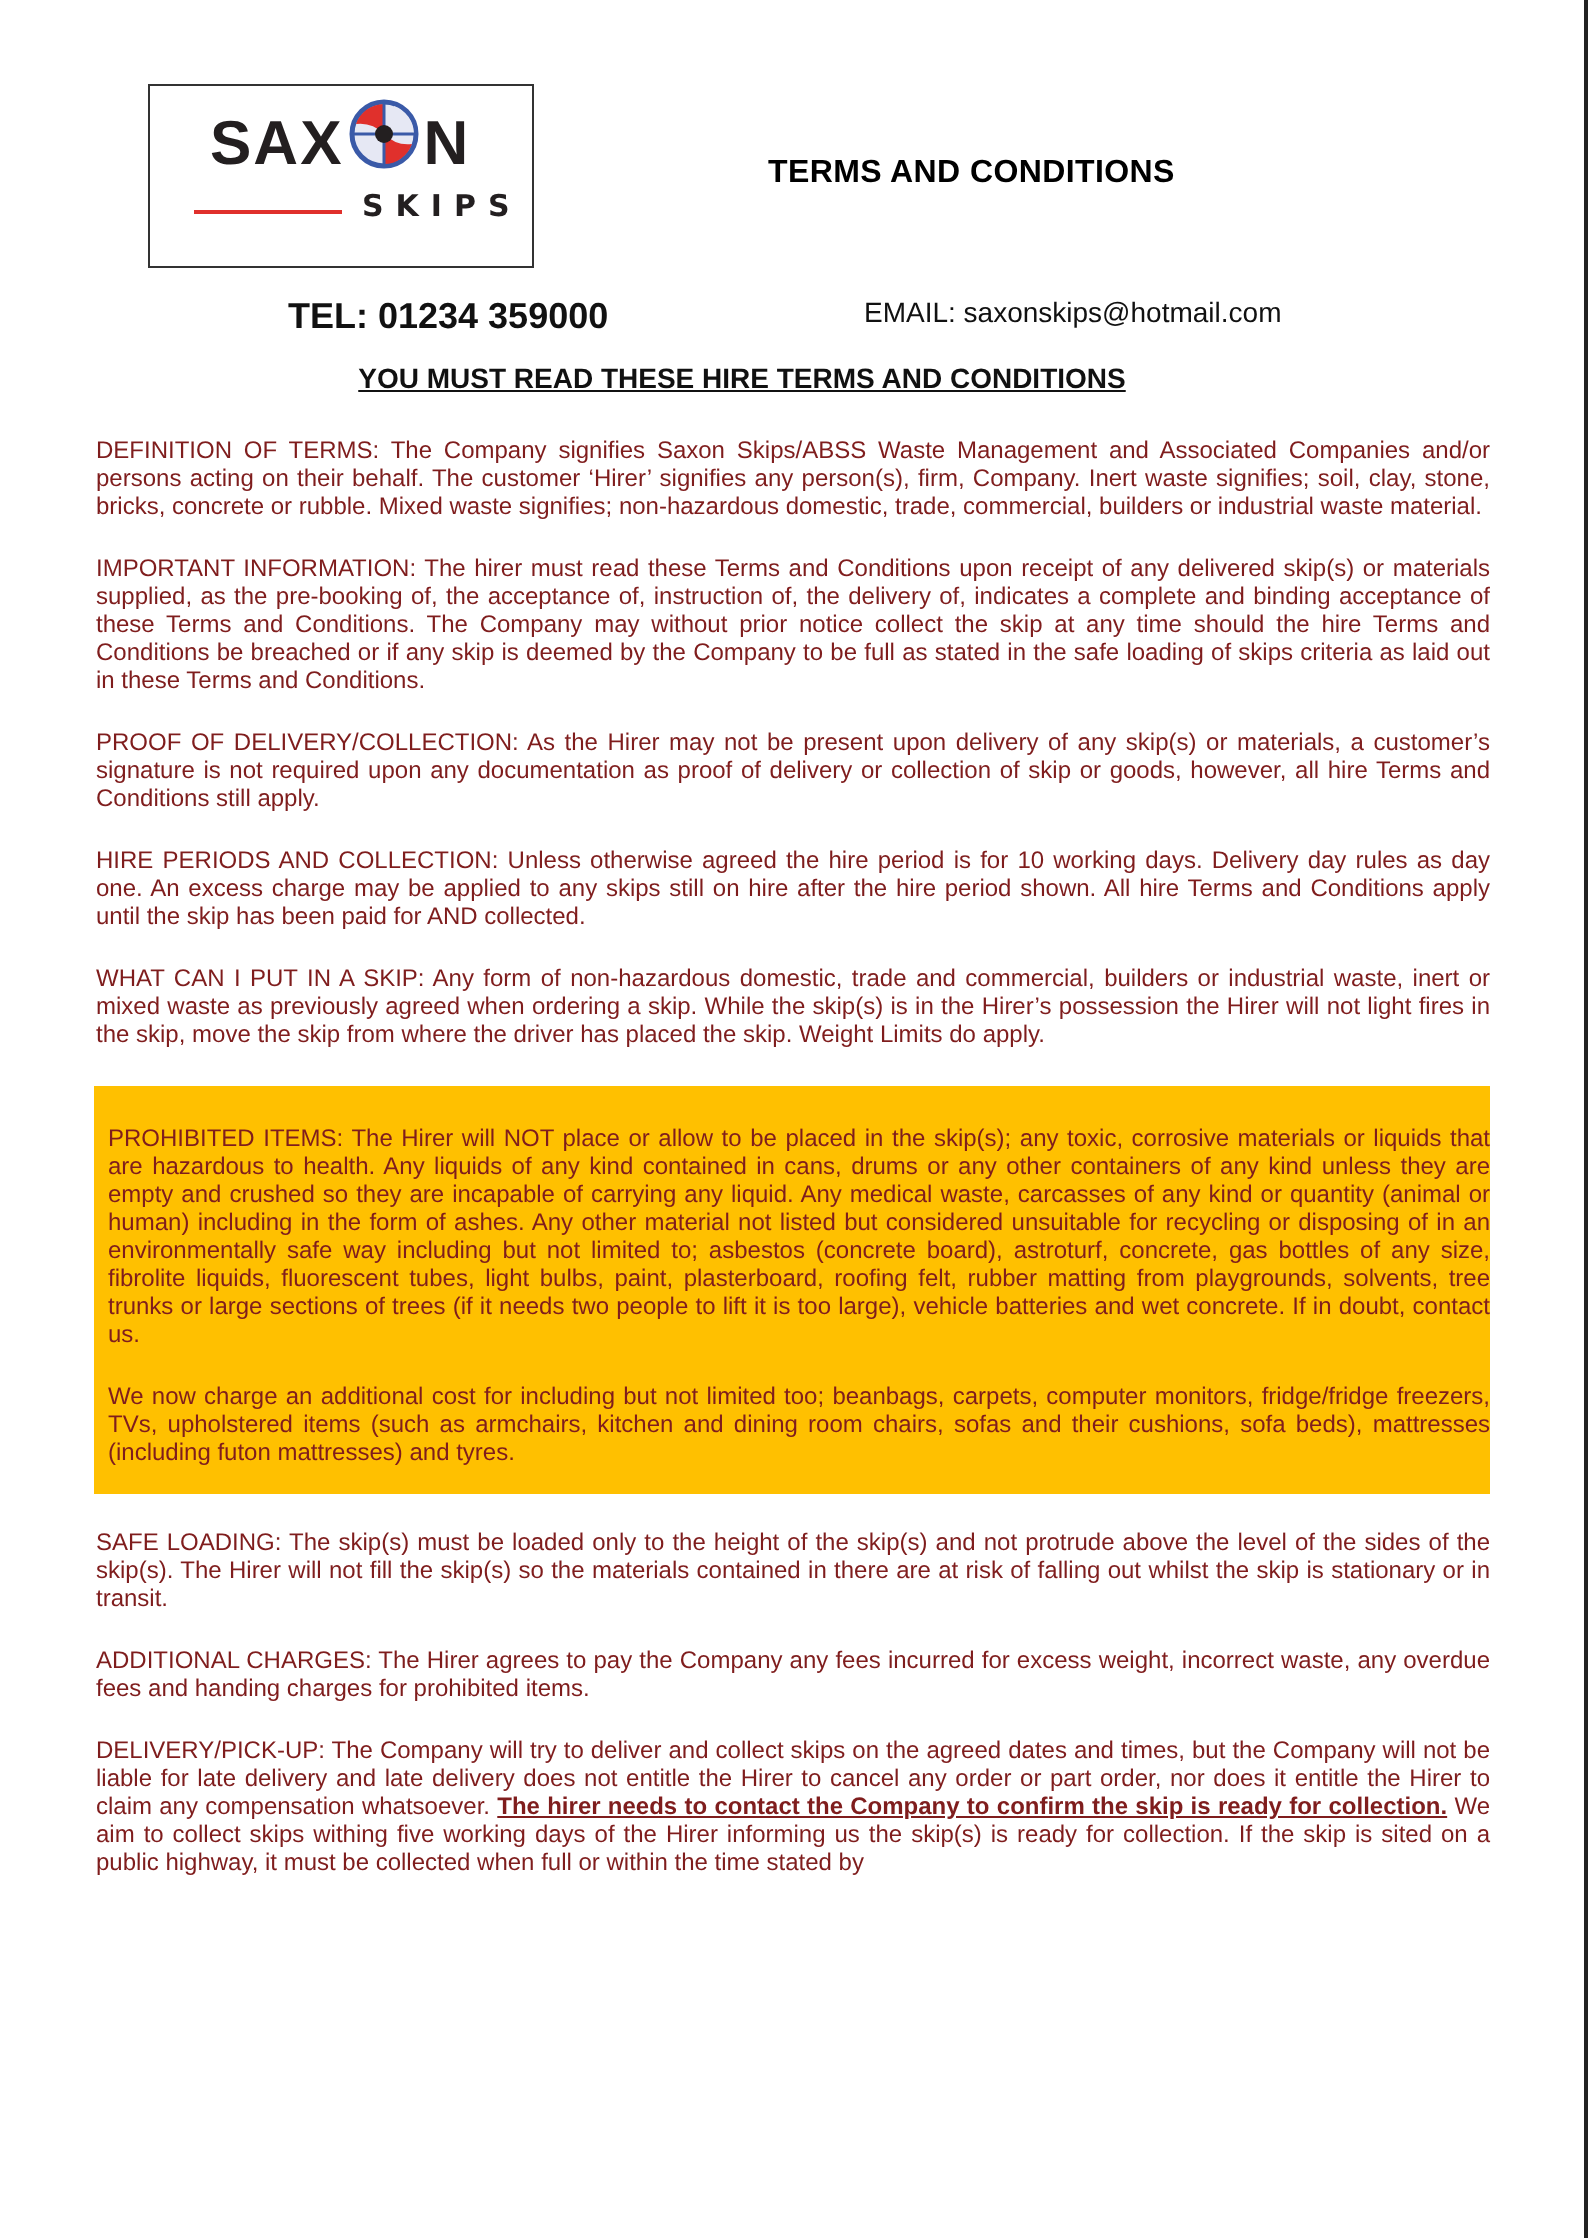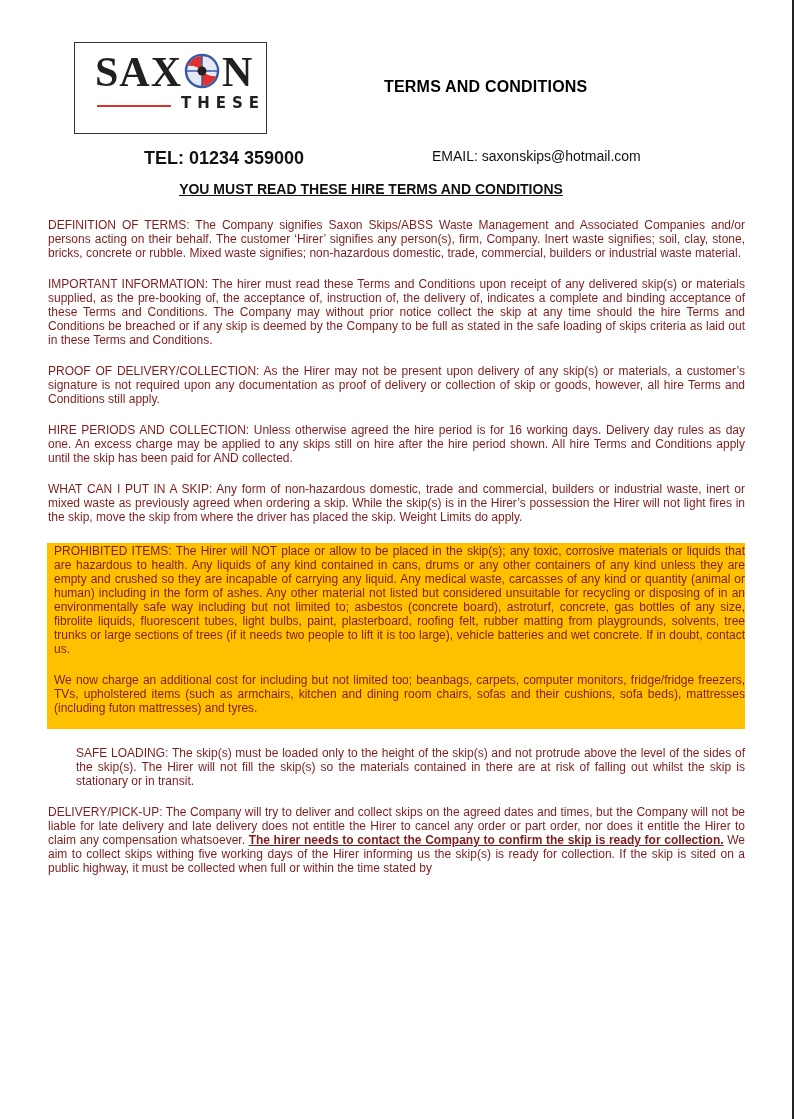--- a/index.html
+++ b/index.html
@@ -28,25 +28,25 @@
     left: 74px;
     top: 42px;
     width: 193px;
     height: 92px;
     border: 1px solid #333333;
     box-sizing: border-box;
     background: #fff;
   }
   .logo-word {
     position: absolute;
-    left: 20px;
+    left: 30px;
     top: 4px;
-    font-family: Liberation Serif, serif;
+    font-family: Liberation Sans, sans-serif;
     font-weight: bold;
-    font-size: 42px;
+    font-size: 31px;
     letter-spacing: 1px;
     color: #231f20;
     line-height: 50px;
     white-space: nowrap;
   }
   .logo-word .ch { display: inline-block; }
   .logo-o {
     display: inline-block;
     width: 36px;
     height: 36px;
@@ -117,21 +117,21 @@
   .para {
     font-size: 12px;
     line-height: 14px;
     text-align: justify;
     margin: 0 0 17px 0;
     color: #7f1d1d;
   }
   .highlight {
     background: #ffc000;
     margin: 0 0 0 0;
-    padding: 1px 0 2px 7px;
+    padding: 19px 0 2px 7px;
     margin-left: -1px;
     width: 691px;
   }
   .highlight .para { margin-bottom: 17px; }
   .highlight .para.last { margin-bottom: 12px; }
   .after-highlight { margin-top: 17px; }
   .bold-u {
     font-weight: bold;
     text-decoration: underline;
   }
@@ -146,37 +146,38 @@
     <span class="ch">SAX</span><svg class="logo-o" viewBox="0 0 36 36">
       <circle cx="18" cy="18" r="16" fill="#e6e8f4" stroke="#3a5aa8" stroke-width="2.5"></circle>
       <path d="M18 18 L18 3 A15 15 0 0 0 4 13 Q12 12 18 18 Z" fill="#e0302c"></path>
       <path d="M18 18 L33 18 A15 15 0 0 0 23 4 Q24 12 18 18 Z" fill="#e6e8f4"></path>
       <path d="M18 18 L18 33 A15 15 0 0 0 32 23 Q24 24 18 18 Z" fill="#e0302c"></path>
       <path d="M18 18 L18 3 M18 18 L33 18 M18 18 L18 33 M18 18 L3 18" stroke="#3a5aa8" stroke-width="1.5" fill="none"></path>
       <circle cx="18" cy="18" r="4.5" fill="#231f20"></circle>
     </svg><span class="ch">N</span>
   </div>
   <div class="logo-line"></div>
-  <div class="logo-sub">THESE</div>
+  <div class="logo-sub">SKIPS</div>
 </div>
 
 <div class="doc-title">TERMS AND CONDITIONS</div>
 
 <div class="contact-tel">TEL: 01234 359000</div>
 <div class="contact-email">EMAIL: saxonskips@hotmail.com</div>
 
 <div class="must-read">YOU MUST READ THESE HIRE TERMS AND CONDITIONS</div>
 
 <div class="body-text">
   <p class="para">DEFINITION OF TERMS: The Company signifies Saxon Skips/ABSS Waste Management and Associated Companies and/or persons acting on their behalf.   The customer ‘Hirer’ signifies any person(s), firm, Company.  Inert waste signifies; soil, clay, stone, bricks, concrete or rubble.  Mixed waste signifies; non-hazardous domestic, trade, commercial, builders or industrial waste material.</p>
   <p class="para">IMPORTANT INFORMATION: The hirer must read these Terms and Conditions upon receipt of any delivered skip(s) or materials supplied, as the pre-booking of, the acceptance of, instruction of, the delivery of, indicates a complete and binding acceptance of these Terms and Conditions.  The Company may without prior notice collect the skip at any time should the hire Terms and Conditions be breached or if any skip is deemed by the Company to be full as stated in the safe loading of skips criteria as laid out in these Terms and Conditions.</p>
   <p class="para">PROOF OF DELIVERY/COLLECTION: As the Hirer may not be present upon delivery of any skip(s) or materials, a customer’s signature is not required upon any documentation as proof of delivery or collection of skip or goods, however, all hire Terms and Conditions still apply.</p>
-  <p class="para">HIRE PERIODS AND COLLECTION: Unless otherwise agreed the hire period is for 16 working days. Delivery day rules as day one.  An excess charge may be applied to any skips still on hire after the hire period shown.  All hire Terms and Conditions apply until the skip has been paid for AND collected.</p>
+  <p class="para">HIRE PERIODS AND COLLECTION: Unless otherwise agreed the hire period is for 10 working days. Delivery day rules as day one.  An excess charge may be applied to any skips still on hire after the hire period shown.  All hire Terms and Conditions apply until the skip has been paid for AND collected.</p>
   <p class="para" style="margin-bottom:19px;">WHAT CAN I PUT IN A SKIP: Any form of non-hazardous domestic, trade and commercial, builders or industrial waste, inert or mixed waste as previously agreed when ordering a skip.  While the skip(s) is in the Hirer’s possession the Hirer will not light fires in the skip, move the skip from where the driver has placed the skip.  Weight Limits do apply.</p>
 
   <div class="highlight">
     <p class="para">PROHIBITED ITEMS: The Hirer will NOT place or allow to be placed in the skip(s); any toxic, corrosive materials or liquids that are hazardous to health.  Any liquids of any kind contained in cans, drums or any other containers of any kind unless they are empty and crushed so they are incapable of carrying any liquid.  Any medical waste, carcasses of any kind or quantity (animal or human) including in the form of ashes.  Any other material not listed but considered unsuitable for recycling or disposing of in an environmentally safe way including but not limited to; asbestos (concrete board), astroturf, concrete, gas bottles of any size, fibrolite liquids, fluorescent tubes, light bulbs, paint, plasterboard, roofing felt, rubber matting from playgrounds, solvents, tree trunks or large sections of trees (if it needs two people to lift it is too large), vehicle batteries and wet concrete. If in doubt, contact us.</p>
     <p class="para last">We now charge an additional cost for including but not limited too; beanbags, carpets, computer monitors, fridge/fridge freezers, TVs, upholstered items (such as armchairs, kitchen and dining room chairs, sofas and their cushions, sofa beds), mattresses (including futon mattresses) and tyres.</p>
   </div>
 
-  <p class="para after-highlight" style="margin-top:17px;margin-left:28px;">SAFE LOADING: The skip(s) must be loaded only to the height of the skip(s) and not protrude above the level of the sides of the skip(s).  The Hirer will not fill the skip(s) so the materials contained in there are at risk of falling out whilst the skip is stationary or in transit.</p>
+  <p class="para after-highlight" style="margin-top:17px;">SAFE LOADING: The skip(s) must be loaded only to the height of the skip(s) and not protrude above the level of the sides of the skip(s).  The Hirer will not fill the skip(s) so the materials contained in there are at risk of falling out whilst the skip is stationary or in transit.</p>
+  <p class="para">ADDITIONAL CHARGES: The Hirer agrees to pay the Company any fees incurred for excess weight, incorrect waste, any overdue fees and handing charges for prohibited items.</p>
   <p class="para"><span>DELIVERY/PICK-UP: The Company will try to deliver and collect skips on the agreed dates and times, but the Company will not be liable for late delivery and late delivery does not entitle the Hirer to cancel any order or part order, nor does it entitle the Hirer to claim any compensation whatsoever. </span><span class="bold-u">The hirer needs to contact the Company to confirm the skip is ready for collection.</span><span>  We aim to collect skips withing five working days of the Hirer informing us the skip(s) is ready for collection.  If the skip is sited on a public highway, it must be collected when full or within the time stated by</span></p>
 </div>
 
 </body></html>

